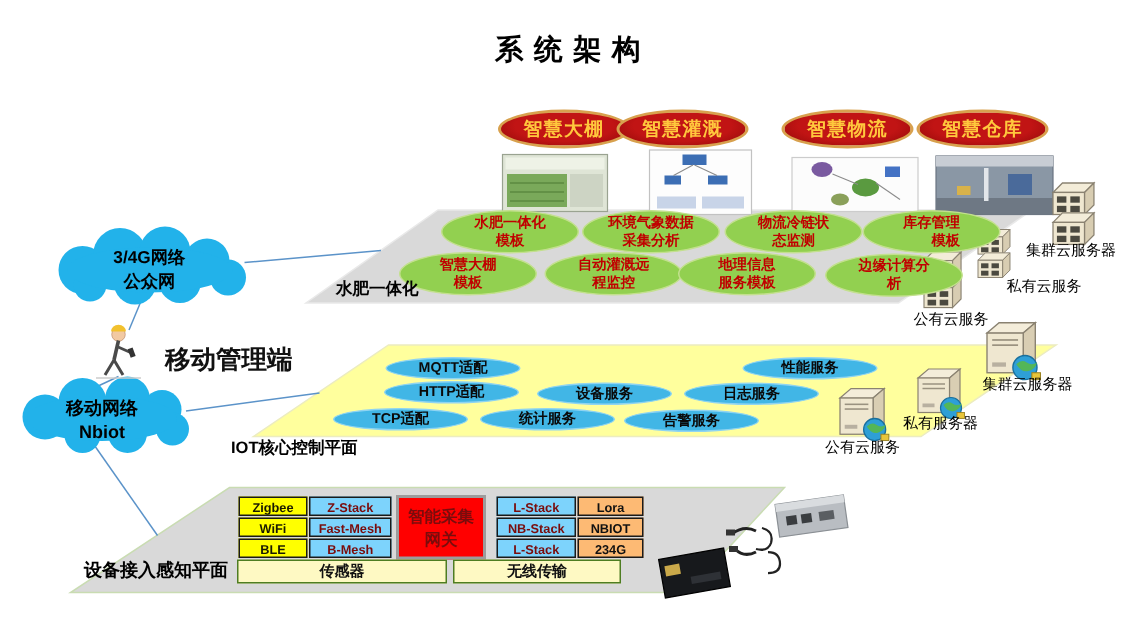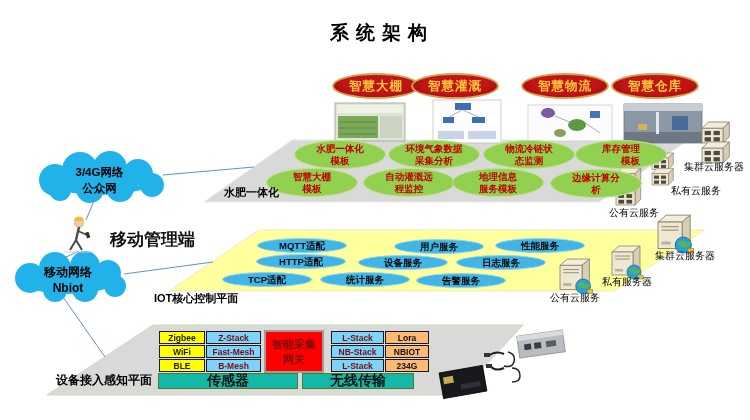--- a/index.html
+++ b/index.html
@@ -13,22 +13,22 @@
       border:2px solid #d8a14e;color:#ffc83d;font-weight:bold;font-size:12.5px;letter-spacing:1px;}
   .mod-el{width:92px;height:29px;background:#92d050;border:1px solid #c3e08e;color:#c00000;
       font-weight:bold;font-size:9.5px;line-height:1.2;}
   .svc-el{width:90px;height:15px;background:#41b6e6;border:1px solid #8fd4f2;color:#0a0a0a;
       font-weight:bold;font-size:9.5px;line-height:1;}
   .cell{position:absolute;border:1px solid #1a1a1a;display:flex;align-items:center;justify-content:center;
       font-size:8.5px;font-weight:bold;box-sizing:border-box;}
   .cell-y{background:#ffff00;color:#1a1a00;}
   .cell-r{background:#7dd3fc;color:#7a0c0c;}
   .cell-b{background:#fdba74;color:#111;}
-  .bar{position:absolute;background:#14b8a6;border:1px solid #4e7d22;display:flex;align-items:center;
-      justify-content:center;font-size:14px;font-weight:bold;color:#111;box-sizing:border-box;}
+  .bar{position:absolute;background:#fef9c3;border:1px solid #4e7d22;display:flex;align-items:center;
+      justify-content:center;font-size:10px;font-weight:bold;color:#111;box-sizing:border-box;}
   .plane-label{font-weight:bold;font-size:11px;color:#000;}
   .srv-label{position:absolute;font-size:10px;color:#000;white-space:nowrap;}
   .title{font-family:"Liberation Serif","DejaVu Serif",serif;font-weight:bold;font-size:19px;
       letter-spacing:7px;color:#000;}
   .cloud-txt{font-weight:bold;font-size:11.5px;text-align:center;line-height:1.35;color:#000;}
   .gateway{position:absolute;left:264px;top:330px;width:60px;height:43px;background:#ff0000;
       border:2px solid #9c9c9c;color:#7a0c0c;font-weight:bold;font-size:11px;display:flex;
       align-items:center;justify-content:center;text-align:center;white-space:pre-line;box-sizing:border-box;}
 </style>
 </head>
@@ -215,21 +215,20 @@
   <div class="el mod-el" style="left:363px;top:168px;">自动灌溉远
 程监控</div>
   <div class="el mod-el" style="left:452px;top:168px;">地理信息
 服务模板</div>
   <div class="el mod-el" style="left:550px;top:169px;">边缘计算分
 析</div>
 
   <div class="txt plane-label" style="left:224px;top:185px;">水肥一体化</div>
 
   <div class="el svc-el" style="left:257px;top:238px;">MQTT适配</div>
-  <div class="el svc-el" style="left:394px;top:239px;">用户服务</div>
   <div class="el svc-el" style="left:495px;top:238px;">性能服务</div>
   <div class="el svc-el" style="left:256px;top:254px;">HTTP适配</div>
   <div class="el svc-el" style="left:358px;top:255px;">设备服务</div>
   <div class="el svc-el" style="left:456px;top:255px;">日志服务</div>
   <div class="el svc-el" style="left:222px;top:272px;">TCP适配</div>
   <div class="el svc-el" style="left:320px;top:272px;">统计服务</div>
   <div class="el svc-el" style="left:416px;top:273px;">告警服务</div>
 
   <div class="txt plane-label" style="left:154px;top:291px;">IOT核心控制平面</div>
 

